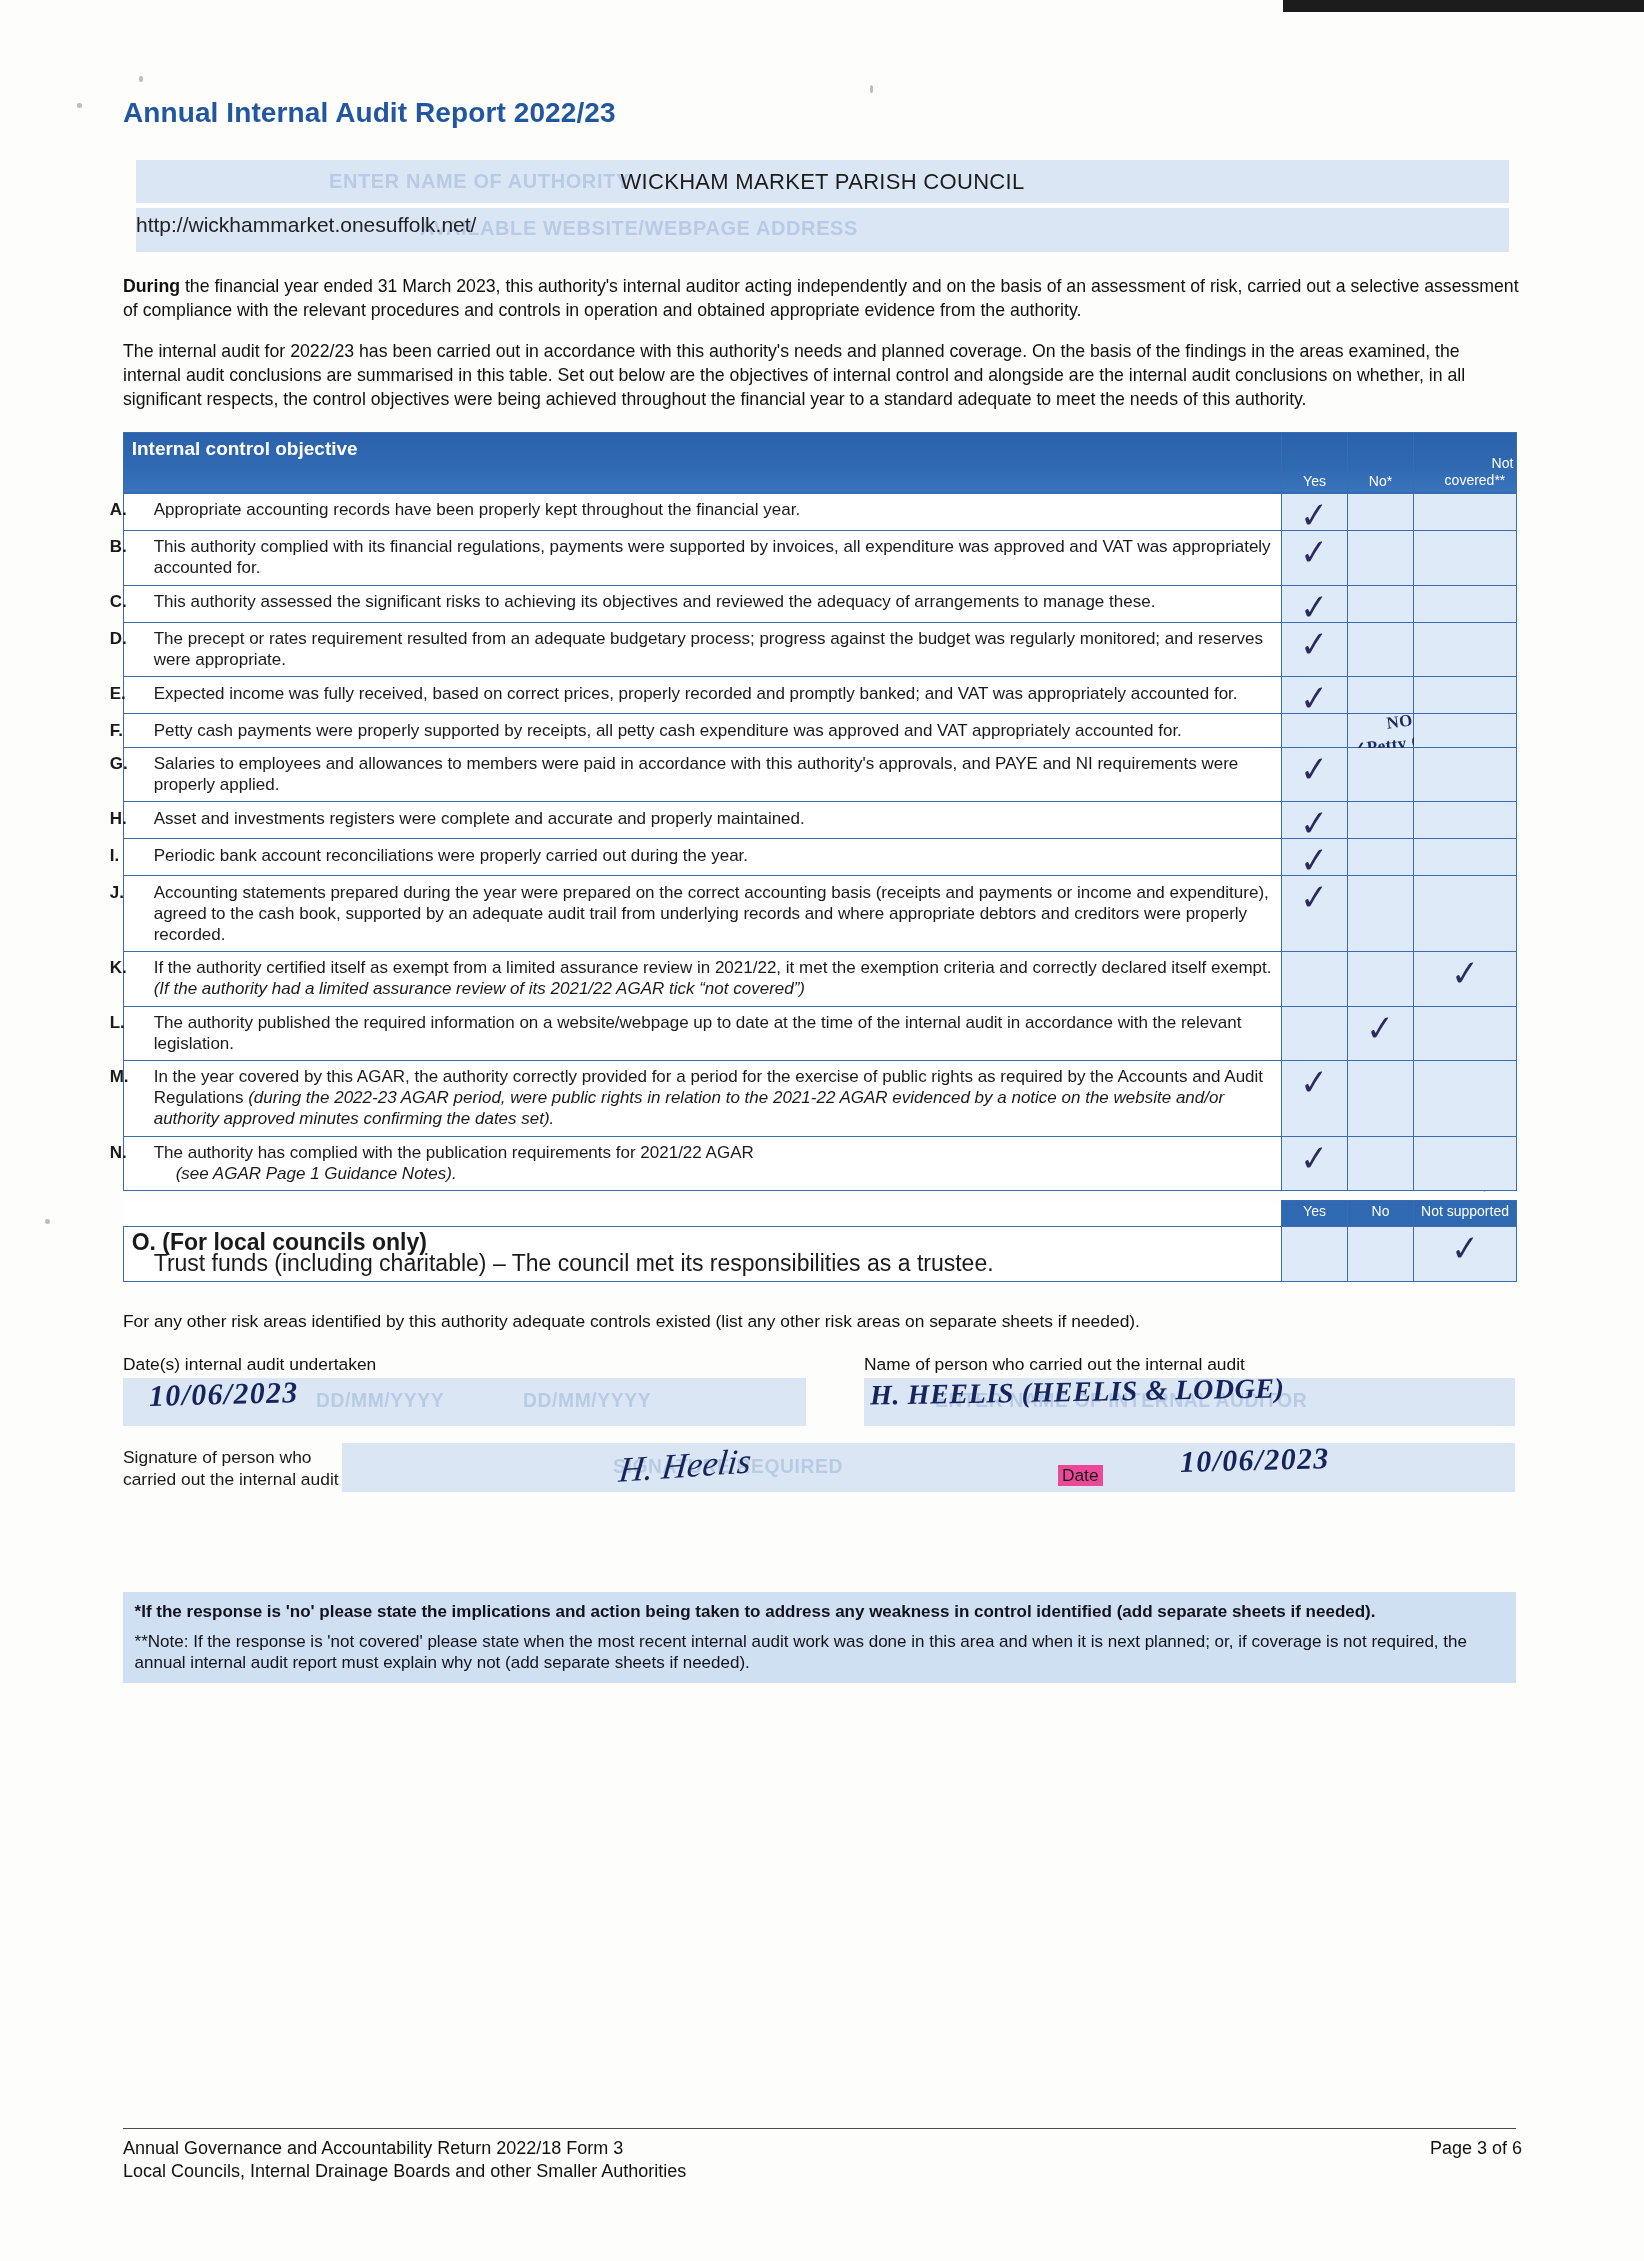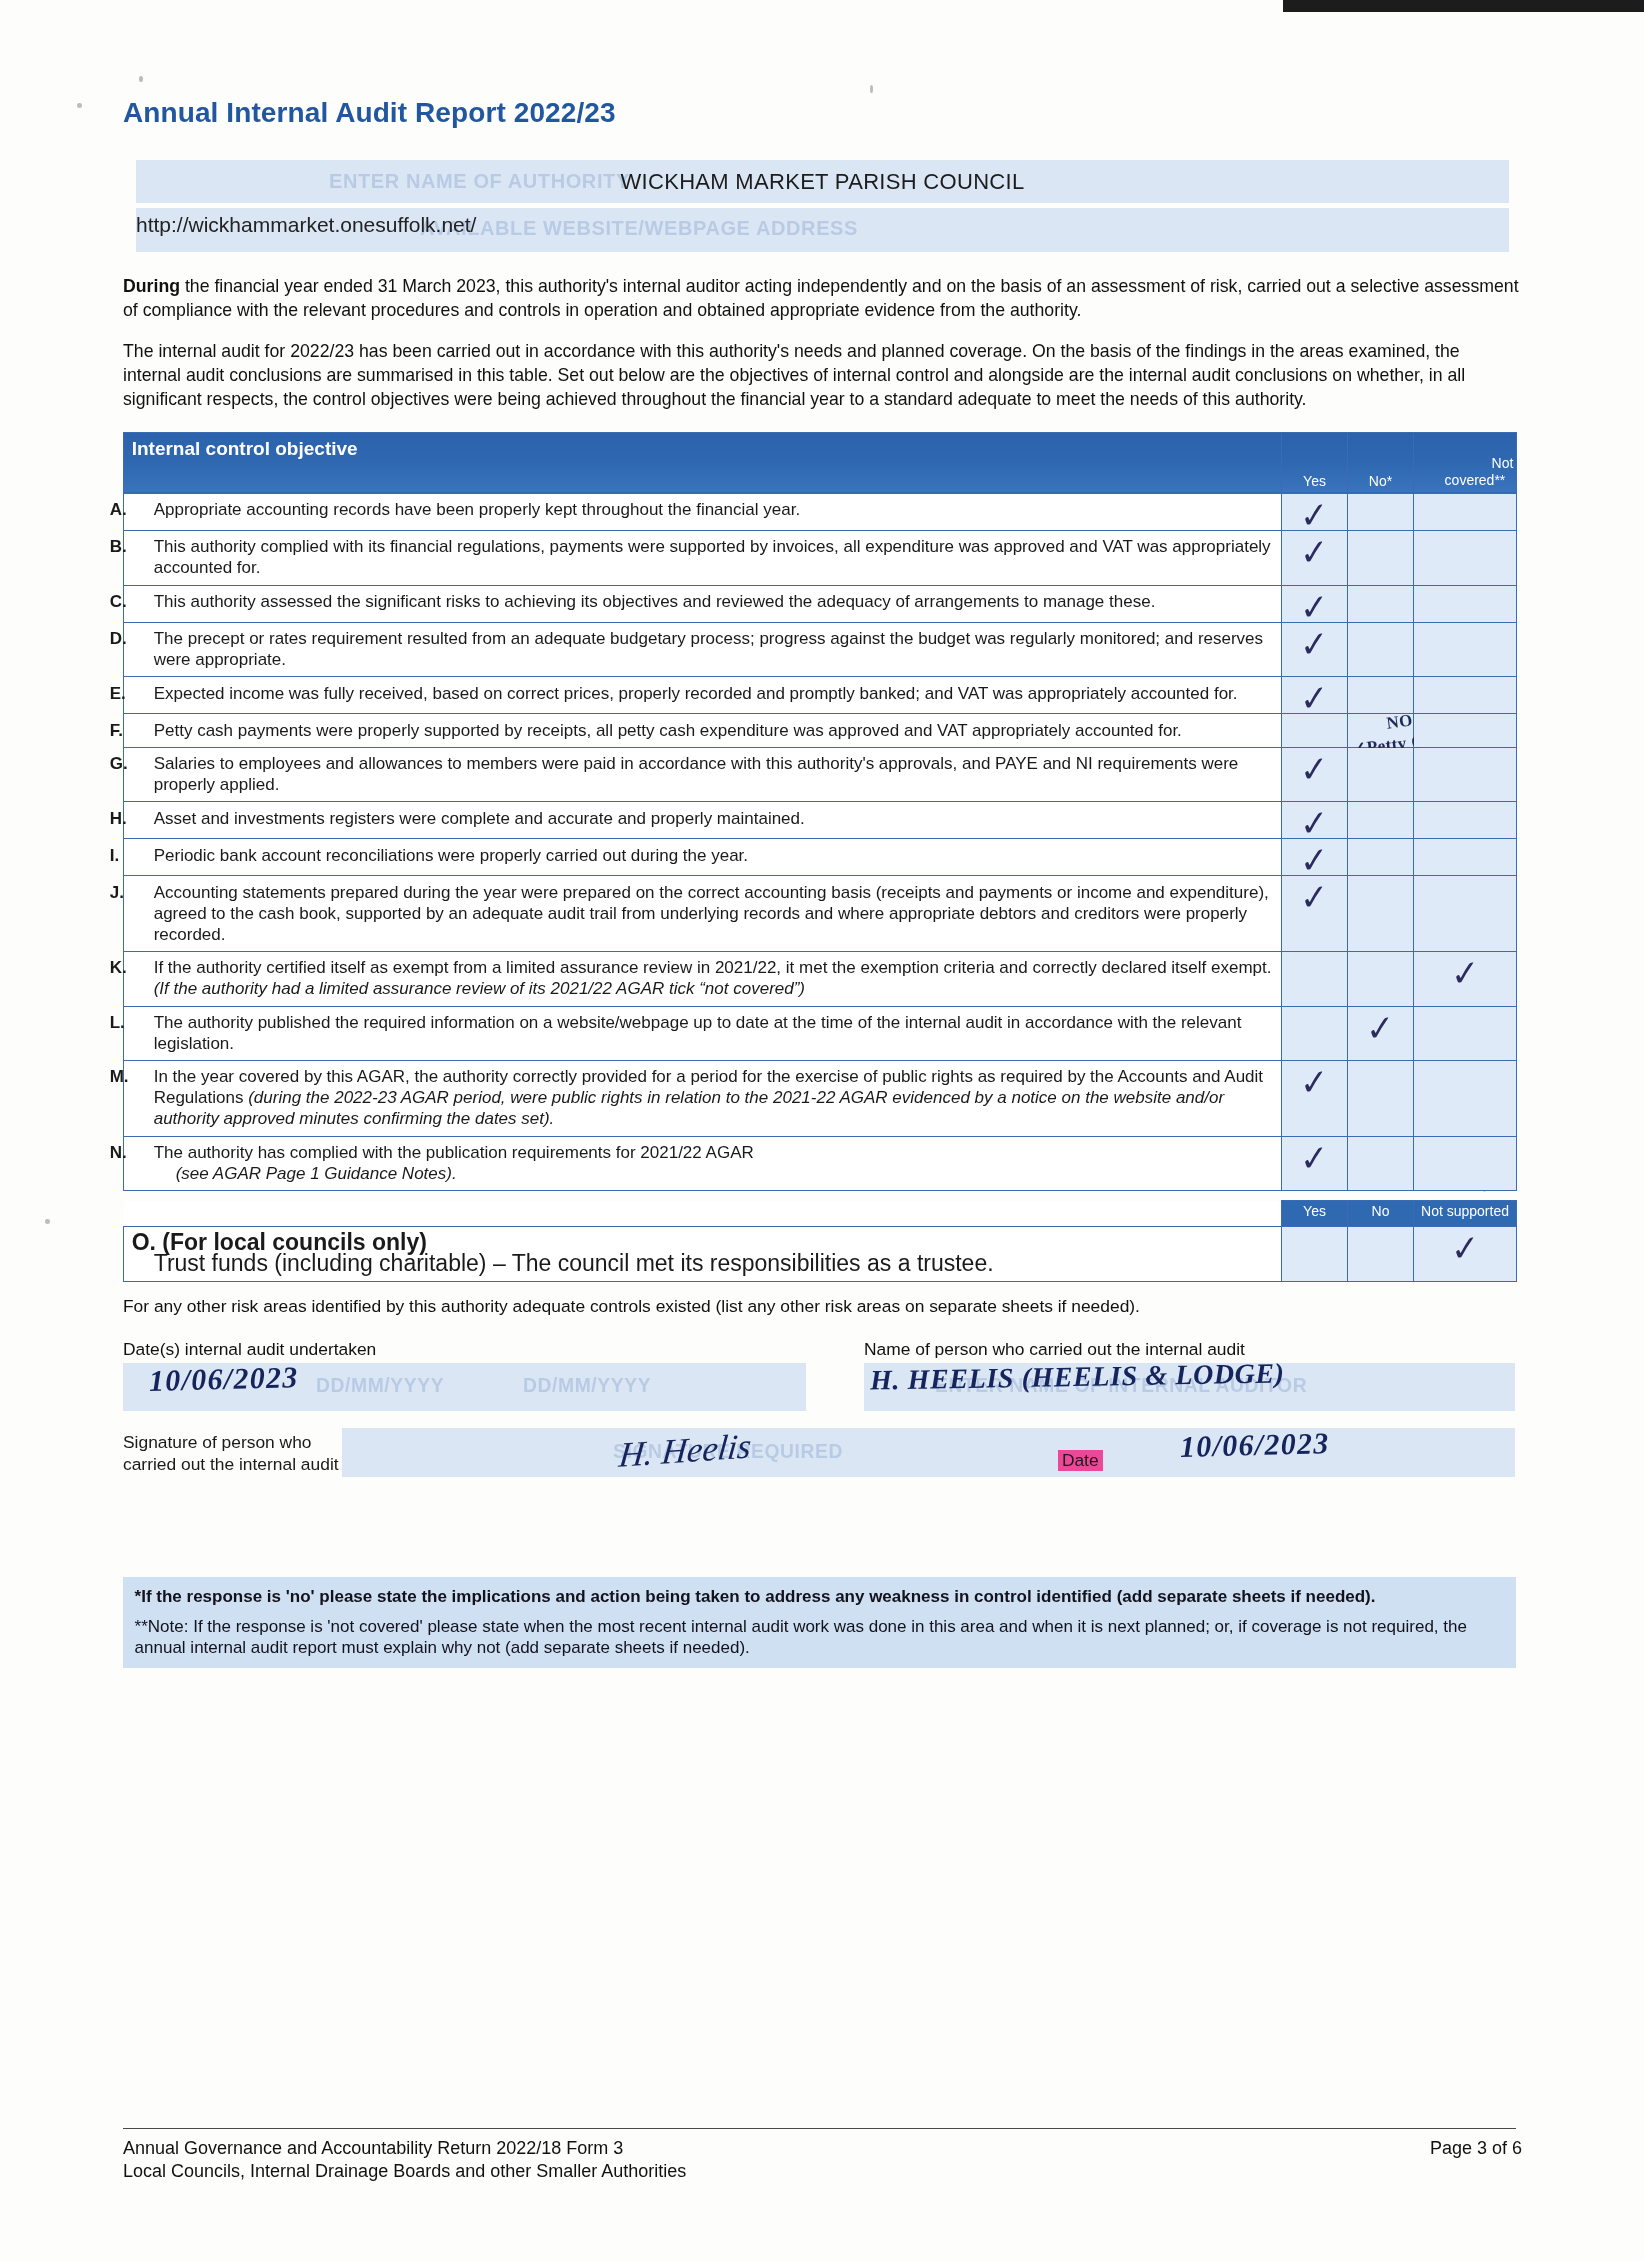--- a/index.html
+++ b/index.html
@@ -217,21 +217,21 @@
     background: #fff;
   }
   td.trust-obj .b { font-weight: bold; }
   td.trust-box {
     background: #dfeaf8;
     text-align: center;
   }
 
   .riskline {
     font-size: 17.4px;
-    margin-top: 14px;
+    margin-top: 29px;
     color: #111;
   }
 
   .sig-area {
     margin-top: 22px;
     position: relative;
     height: 161px;
   }
   .sig-label {
     font-size: 17.4px;

